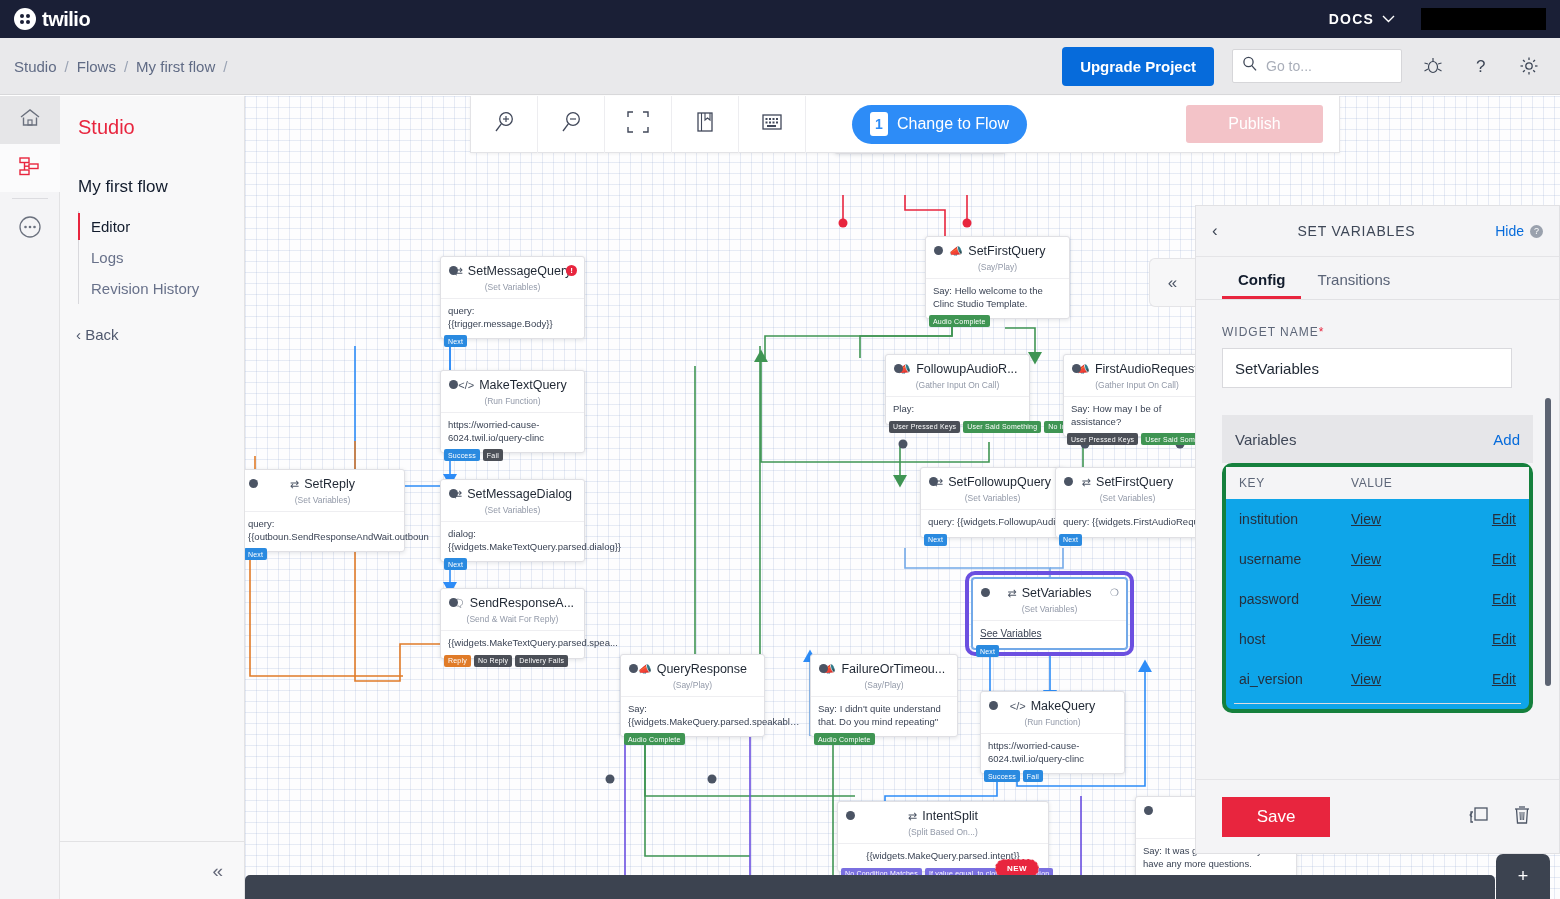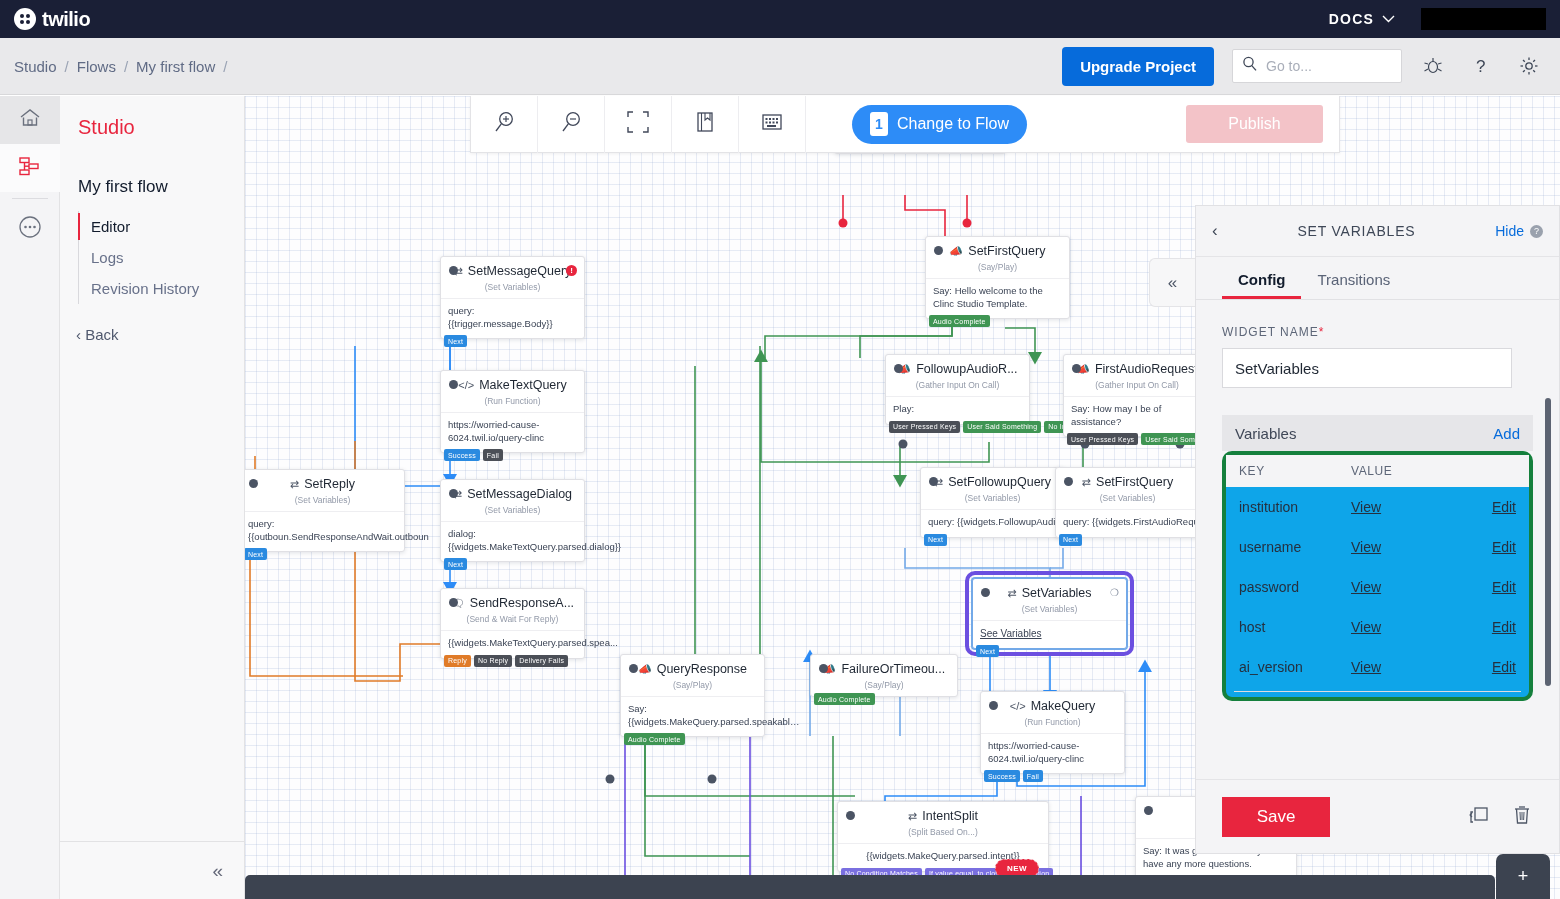--- a/index.html
+++ b/index.html
@@ -183,21 +183,21 @@
   .rp-tab { font-size:15px; padding:4px 16px 8px; color:#5a6377; cursor:pointer; }
   .rp-tab.active { color:#121c2d; font-weight:bold; border-bottom:3px solid #e8253e; }
   #rp-scroll { flex:1; overflow:hidden; position:relative; padding:0 26px; }
   #wname-label { font-size:12px; color:#5d6678; letter-spacing:1px; margin-top:25px; }
   #wname-label .req { color:#e8253e; }
   #wname-input {
     width:290px; height:40px; background:#fff; border:1px solid #d9d9dd;
     margin-top:9px; padding:0 12px; font-size:15px; color:#1f2733;
     font-family:"Liberation Sans", sans-serif;
   }
-  #vars-head { margin-top:27px; background:#e6e6e9; height:36px; display:flex; align-items:center; justify-content:space-between; padding:0 13px; }
+  #vars-head { margin-top:27px; background:#e6e6e9; height:48px; display:flex; align-items:center; justify-content:space-between; padding:0 13px; }
   #vars-head .lbl { font-size:15px; color:#3f4757; }
   #vars-head .add { font-size:15px; color:#066bdb; cursor:pointer; }
   #vars-box { border:4px solid #15803d; border-radius:10px; background:#0ea5e9; }
   #vars-thead { display:flex; background:#f4f4f6; padding:9px 13px; font-size:12px; color:#5d6678; letter-spacing:.6px; }
   #vars-thead .k { width:112px; }
   .vrow { display:flex; padding:12px 13px; font-size:14px; color:#25303f; }
   .vrow .k { width:112px; }
   .vrow .v { flex:1; }
   .vrow .v a, .vrow .e a { color:#25303f; text-decoration:underline; cursor:pointer; }
   .vrow .e { width:44px; text-align:right; }
@@ -663,20 +663,21 @@
 
   <div class="node" style="left:565px; top:558px; width:148px;">
     <div class="nhead">
         <span class="dot"></span>
       <span class="ntitle">
           <span class="nicon">📣</span>
           <span>FailureOrTimeou...</span>
         </span>
     </div>
     <div class="nsub">(Say/Play)</div>
+    <div class="nbody">Say: I didn't quite understand that. Do you mind repeating"</div>
     <div class="pills">
         <span class="pill green">Audio Complete</span>
       </div>
   </div>
 
   <div class="node" style="left:735px; top:595px; width:145px;">
     <div class="nhead">
         <span class="dot"></span>
       <span class="ntitle">
           <span class="nicon">&lt;/&gt;</span>

